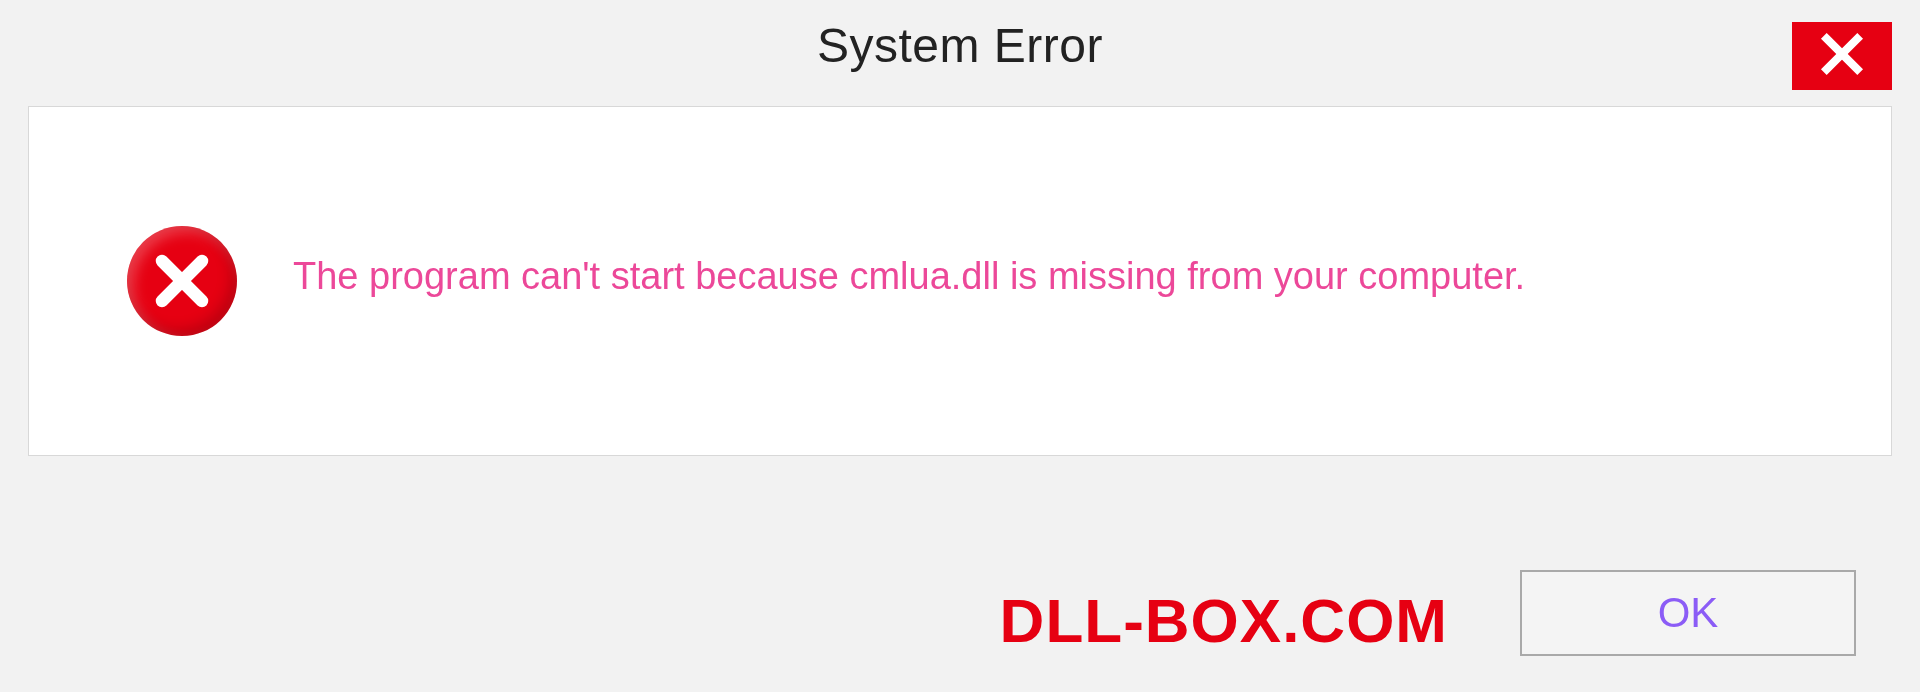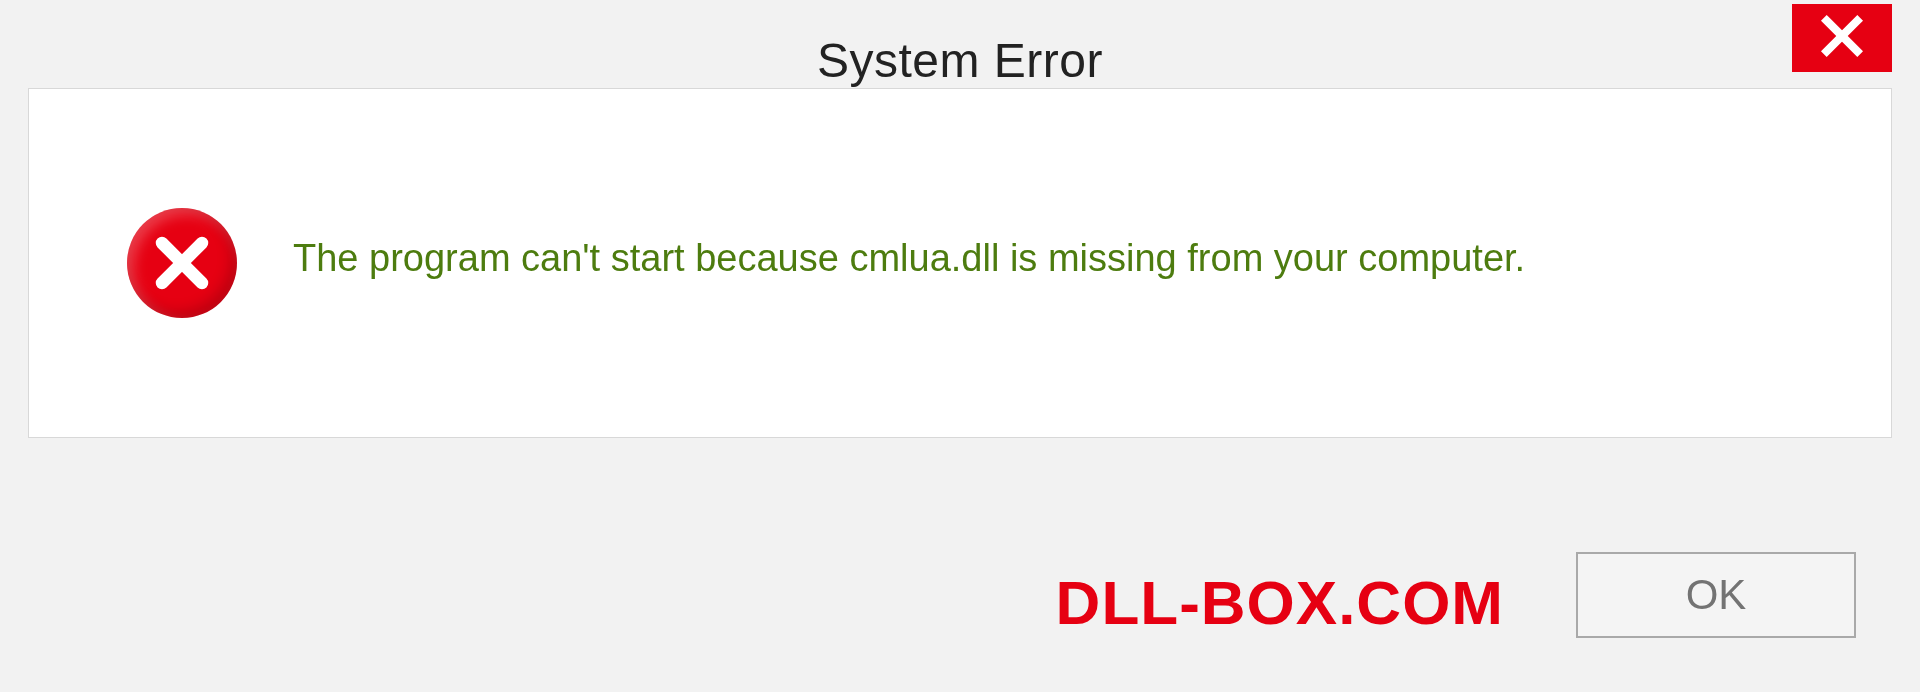--- a/index.html
+++ b/index.html
@@ -10,23 +10,24 @@
     body {
       width: 1920px;
       height: 692px;
       background: #f2f2f2;
       font-family: Arial, Helvetica, sans-serif;
       position: relative;
     }
     .titlebar {
       height: 88px;
       display: flex;
-      align-items: flex-end;
+      align-items: flex-start;
       justify-content: center;
       position: relative;
+      margin-top: 18px;
     }
     .title {
       font-size: 48px;
       color: #222;
       font-weight: normal;
       letter-spacing: 0.5px;
     }
     .close-btn {
       position: absolute;
       right: 28px;
@@ -66,45 +67,45 @@
     .error-icon svg {
       width: 60px;
       height: 60px;
     }
     .message-block {
       padding-left: 56px;
       padding-bottom: 8px;
     }
     .message-line {
       font-size: 38px;
-      color: #4d7c0f;
+      color: #ec4899;
       line-height: 1.45;
     }
     .footer {
       margin: 0 28px;
       height: 200px;
       display: flex;
       align-items: flex-end;
       justify-content: flex-end;
       gap: 72px;
       padding-right: 36px;
     }
     .watermark {
       color: #e60012;
       font-size: 62px;
       font-weight: 800;
       letter-spacing: 1px;
     }
     .ok-button {
-      width: 280px;
+      width: 336px;
       height: 86px;
       border: 2px solid #a9a9a9;
       background: #f4f4f4;
       font-size: 42px;
-      color: #737373;
+      color: #8b5cf6;
       display: flex;
       align-items: center;
       justify-content: center;
       cursor: pointer;
       margin-top: 28px;
     }
   </style>
 </head>
 <body>
 

